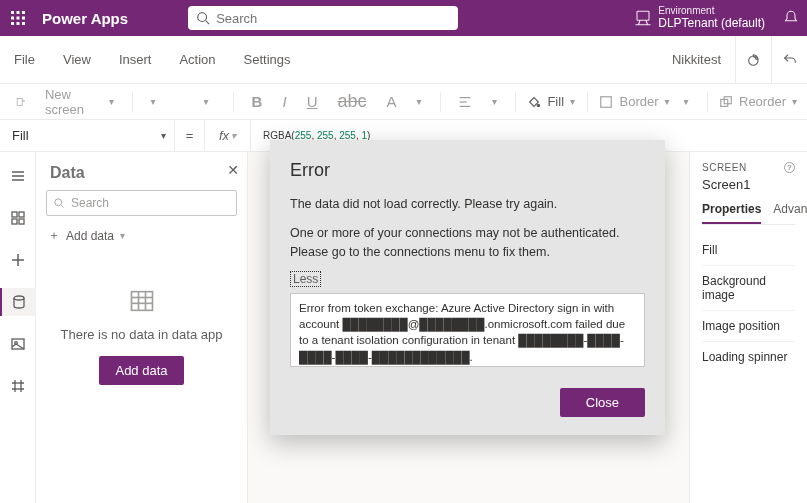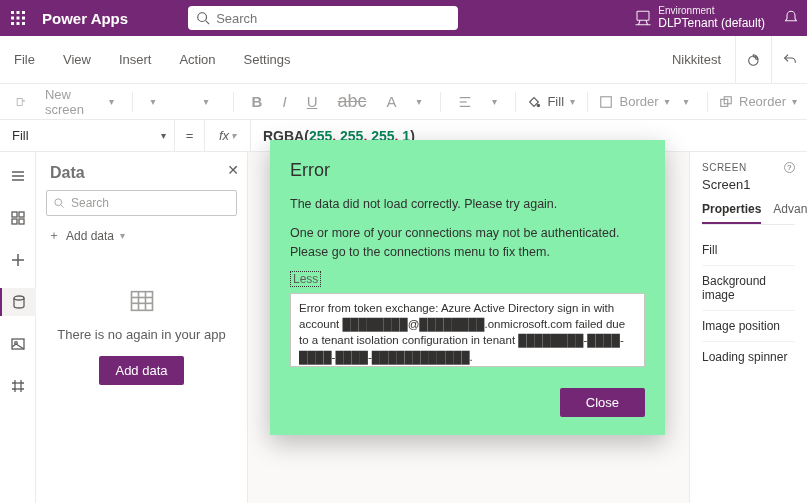--- a/index.html
+++ b/index.html
@@ -33,21 +33,21 @@
   .rsep { width:1px; height:20px; background:#edebe9; margin:0 4px; }
   .rchev { font-size:10px; color:#a19f9d; }
   .rwide { display:flex; align-items:center; gap:2px; }
 
   
   .formulabar { height:32px; background:#fff; display:flex; align-items:center; border-bottom:1px solid #edebe9; font-size:13px; }
   .fb-prop { width:175px; border-right:1px solid #edebe9; padding-left:12px; color:#323130; height:100%; display:flex; align-items:center; }
   .fb-prop .chev { margin-left:auto; margin-right:8px; color:#605e5c; font-size:10px;}
   .fb-eq { width:30px; text-align:center; color:#605e5c; border-right:1px solid #edebe9; height:100%; display:flex; align-items:center; justify-content:center; }
   .fb-fx { width:46px; font-style:italic; color:#605e5c; display:flex; align-items:center; justify-content:center; gap:2px; border-right:1px solid #edebe9; height:100%; }
-  .fb-formula { padding-left:12px; font-family: Consolas, monospace; font-size:14px;font-weight:bold; }
+  .fb-formula { padding-left:12px; font-family: Consolas, monospace; font-size:10px; }
   .tok-fn { color:#3b3b3b; }
   .tok-p { color:#3b3b3b; }
   .tok-num { color:#098658; }
   .tok-c { color:#a31515; }
 
   
   .main { display:flex; height: calc(503px - 36px - 32px - 36px - 32px); background:#faf9f8; }
   .rail { width:36px; background:#fff; border-right:1px solid #edebe9; display:flex; flex-direction:column; align-items:center; padding-top:10px; gap:14px; color:#605e5c; }
   .rail .ritem { width:36px; height:28px; display:flex; align-items:center; justify-content:center; cursor:pointer; }
   .rail .ritem.active { border-left:2px solid #742774; background:#f3f2f1; }
@@ -66,21 +66,21 @@
   .proppanel { width:118px; background:#fff; border-left:1px solid #edebe9; padding:10px 12px; font-size:12px; color:#323130;}
   .proppanel .lbl1 { font-size:10px; color:#605e5c; text-transform: uppercase; letter-spacing:.5px; display:flex; align-items:center; gap:18px;justify-content:space-between;}
   .proppanel .scrname { font-size:13px; margin:4px 0 10px; }
   .proppanel .tabs { display:flex; gap:12px; font-size:12px; border-bottom:1px solid #edebe9; margin-bottom:10px;}
   .proppanel .ptab { padding-bottom:6px; color:#605e5c; cursor:pointer;}
   .proppanel .ptab.active { color:#323130; border-bottom:2px solid #742774; font-weight:600; }
   .proppanel .prow { padding:8px 0; border-bottom:1px solid #f3f2f1; font-size:12px; color:#323130; }
 
   
   .overlay { position:absolute; inset:0; pointer-events:none; }
-  .modal { position:absolute; left:270px; top:140px; width:395px; background:#86efac; box-shadow: 0 8px 24px rgba(0,0,0,.25); padding:20px 20px 18px; }
+  .modal { position:absolute; left:270px; top:140px; width:395px; background:#e5e5e5; box-shadow: 0 8px 24px rgba(0,0,0,.25); padding:20px 20px 18px; }
   .modal h3 { font-size:18px; font-weight:400; color:#323130; margin-bottom:14px;}
   .modal p { font-size:12.5px; color:#323130; margin-bottom:10px; line-height:1.5;}
   .modal .less { font-size:12px; color:#605e5c; border:1px dotted #323130; display:inline-block; padding:0 2px; margin-bottom:6px; cursor:pointer;}
   .modal textarea { width:100%; height:74px; font-size:11.5px; color:#323130; border:1px solid #c8c6c4; padding:6px 8px; resize:none; font-family: "Segoe UI", Arial, sans-serif; line-height:1.4; overflow-y:scroll;}
   .modal .modal-actions { display:flex; justify-content:flex-end; margin-top:18px;}
   .modal .btn-primary { background:#742774; color:#fff; border:none; padding:7px 26px; font-size:13px; border-radius:2px; cursor:pointer;}
 
   svg { display:block; }
 </style>
 </head>
@@ -302,21 +302,21 @@
     <div class="dp-empty">
       <div class="ic">
         <svg width="28" height="28" viewBox="0 0 24 24" fill="none" stroke="#a19f9d" stroke-width="1.4">
             <rect x="3" y="4" width="18" height="16"></rect>
             <line x1="3" y1="9" x2="21" y2="9"></line>
             <line x1="3" y1="14" x2="21" y2="14"></line>
             <line x1="9" y1="4" x2="9" y2="20"></line>
             <line x1="15" y1="4" x2="15" y2="20"></line>
           </svg>
       </div>
-      <div>There is no again in your app</div>
+      <div>There is no data in data app</div>
       <button class="dp-btn">Add data</button>
     </div>
   </div>
 
   <div class="canvas"></div>
 
   <div class="proppanel">
     <div class="lbl1">
       <span>SCREEN</span>
       <span style="border:1px solid #a19f9d;border-radius:50%;width:11px;height:11px;display:inline-flex;align-items:center;justify-content:center;font-size:8px;color:#605e5c;">?</span>

